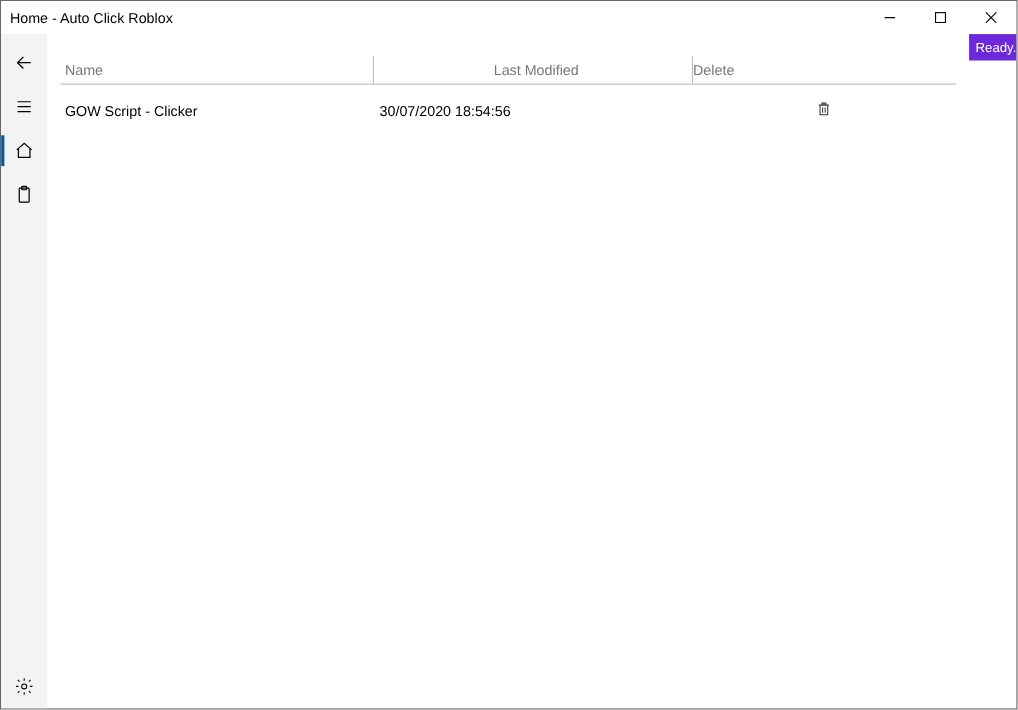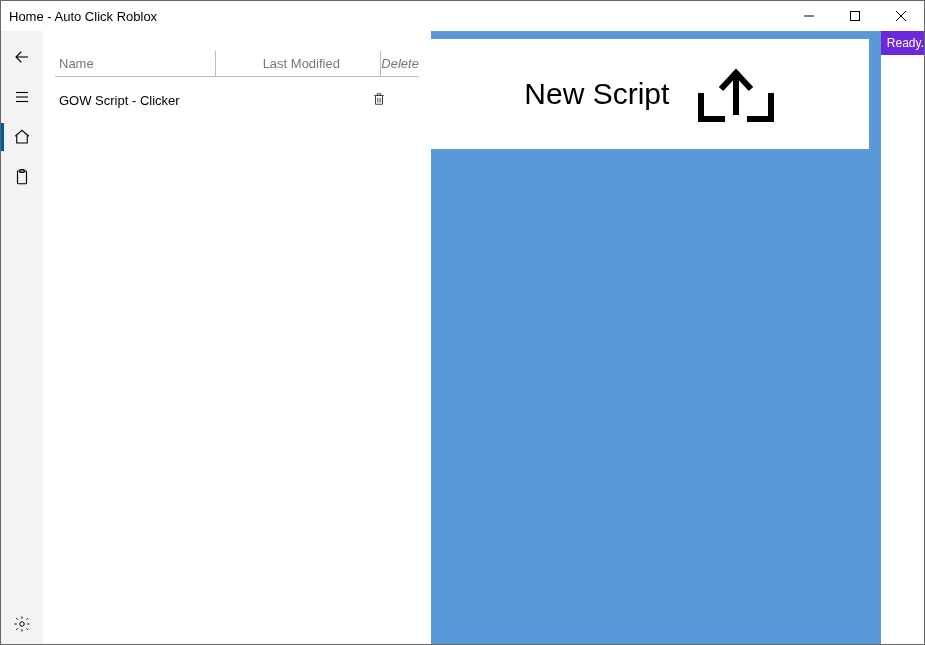--- a/index.html
+++ b/index.html
@@ -83,21 +83,21 @@
     color: #777;
     font-size: 13px;
     border-bottom: 1px solid #bbb;
     height: 26px;
     align-items: center;
   }
   .col-name { width: 284px; padding-left: 4px; }
   .col-modified { width: 290px; border-left: 1px solid #bbb; padding-left: 6px; }
   .col-delete { flex: 1; border-left: 1px solid #bbb; text-align: center; }
   .table-head .col-modified, .table-head .col-delete { height: 100%; display:flex; align-items:center;justify-content:center; }
-  .table-head .col-delete { justify-content: flex-start; font-style: italic; }
+  .table-head .col-delete { justify-content: flex-start; }
 
   .table-row {
     display: flex;
     align-items: center;
     height: 46px;
     font-size: 13px;
   }
   .table-row .col-name { padding-left: 4px; }
   .table-row .col-modified { border-left: none; padding-left: 6px; }
   .table-row .col-delete { border-left: none; display:flex; justify-content:center; }
@@ -211,46 +211,35 @@
               <span>Last Modified</span>
             </div>
           <div class="col-delete">
               <span>Delete</span>
             </div>
         </div>
 
 
         <div class="table-row">
           <div class="col-name">GOW Script - Clicker</div>
+          <div class="col-modified">30/07/2020 18:54:56</div>
           <div class="col-delete">
             <span class="trash-btn">
               <svg width="14" height="16" viewBox="0 0 24 24" stroke-width="1.6">
                   <polyline points="4,6 20,6"></polyline>
                   <path d="M6 6 V21 H18 V6"></path>
                   <path d="M9 3 H15 V6 H9 Z"></path>
                   <line x1="10" y1="10" x2="10" y2="18"></line>
                   <line x1="14" y1="10" x2="14" y2="18"></line>
                 </svg>
             </span>
           </div>
         </div>
       </div>
 
-      <div class="bottom-strip">
-        <div class="big-btn first">
-          <span class="big-btn-label">New Script</span>
-          <svg width="78" height="58" viewBox="0 0 78 58">
-            <polyline points="4,28 4,54 28,54" fill="none" stroke="#000" stroke-width="6"></polyline>
-            <polyline points="50,54 74,54 74,28" fill="none" stroke="#000" stroke-width="6"></polyline>
-            <line x1="39" y1="50" x2="39" y2="12" stroke="#000" stroke-width="6"></line>
-            <polyline points="24,24 39,8 54,24" fill="none" stroke="#000" stroke-width="6"></polyline>
-          </svg>
-        </div>
-        <div class="big-btn second"></div>
-      </div>
 
       <div class="statusbar">
         <span>Ready.</span>
       </div>
 
     </div>
   </div>
 </div>
 
 </body></html>

